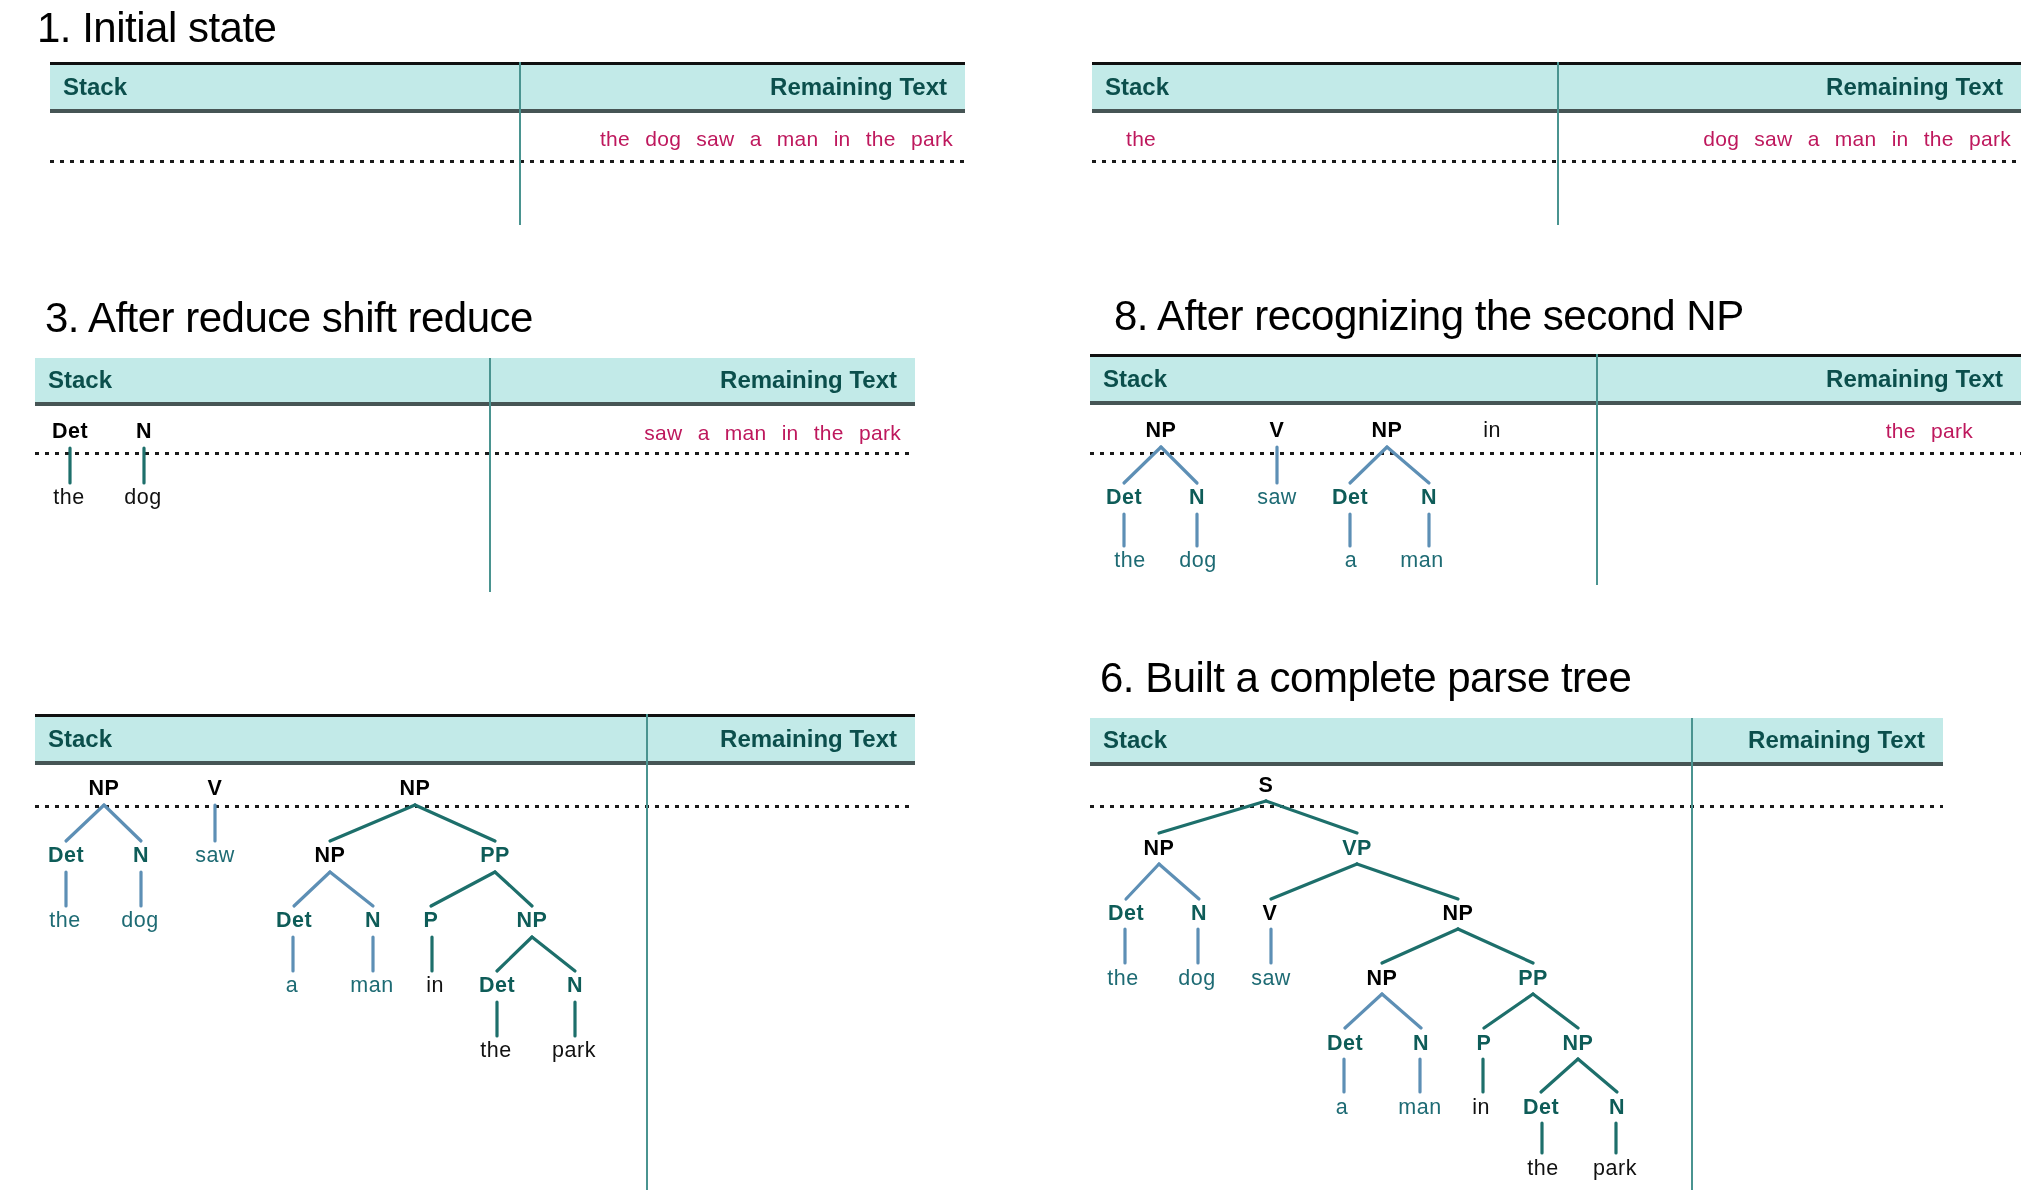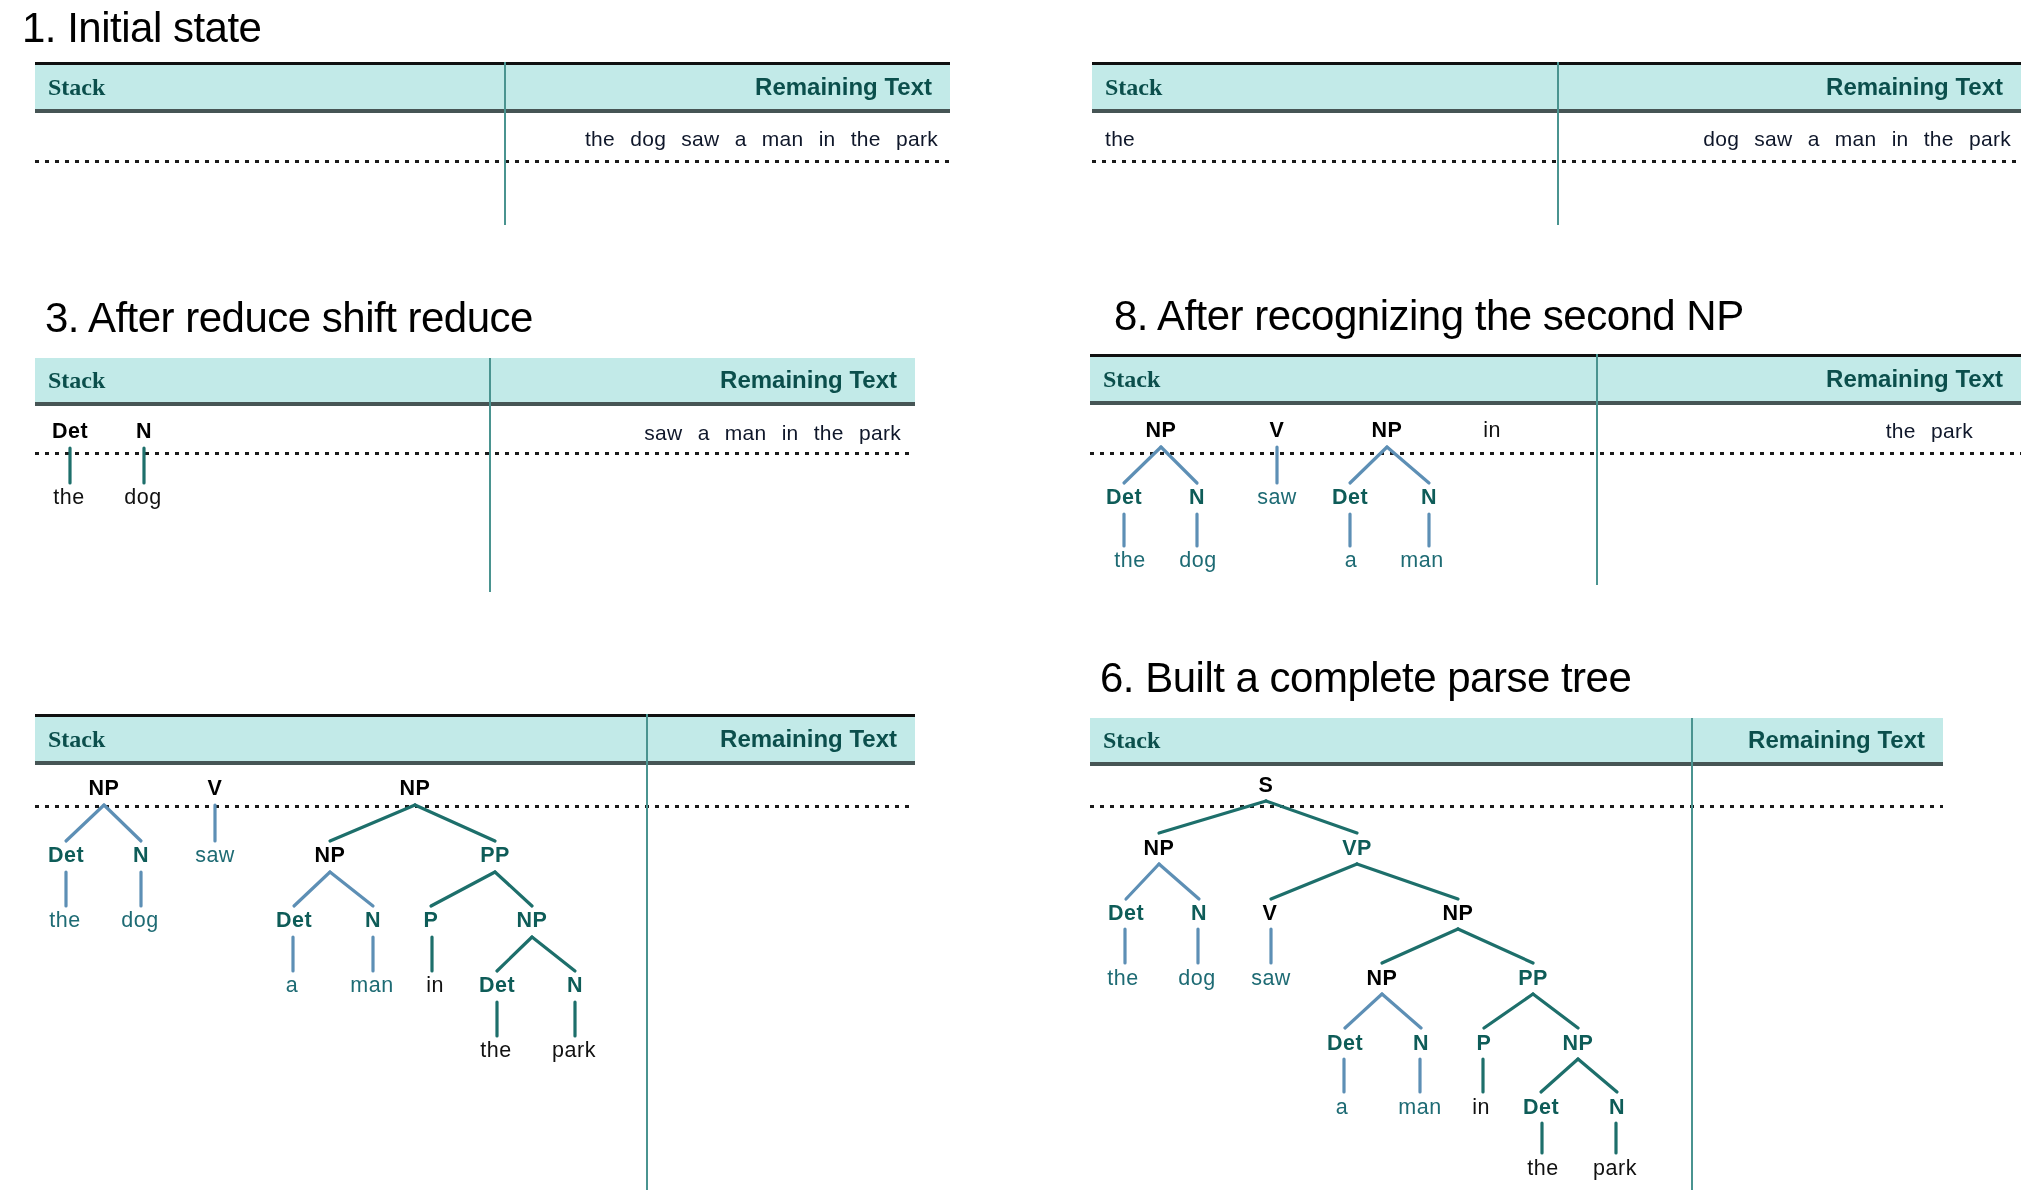--- a/index.html
+++ b/index.html
@@ -15,49 +15,49 @@
   .band{
     position:absolute;left:0;right:0;height:44px;background:var(--band,#c2eae8);
     border-bottom:4px solid #46555
 5;display:flex;align-items:center;justify-content:space-between;
     box-sizing:content-box;
   }
   .band{border-bottom:4px solid #465555;}
   .stack-h,.rem-h{
     font-size:24px;font-weight:bold;color:var(--header-text,#0b4f4c);white-space:nowrap;
   }
-  .stack-h{padding-left:13px;font-family:Liberation Serif, serif;}
+  .stack-h{padding-left:13px;}
   .rem-h{padding-right:18px;}
   .divider{position:absolute;width:2px;background:var(--divider,#4a9490);z-index:3;}
   .dotted{
     position:absolute;left:0;right:0;height:3px;z-index:1;
     background:repeating-linear-gradient(90deg,var(--dotted,#1a1a1a) 0 4px,transparent 4px 10px);
   }
   .sentence{
-    font-size:21px;color:#0f172a;word-spacing:9px;letter-spacing:0.3px;white-space:nowrap;
+    font-size:21px;color:#be185d;word-spacing:9px;letter-spacing:0.3px;white-space:nowrap;padding-left:21px;
   }
   .stackText{position:absolute;left:13px;}
   .remText{position:absolute;text-align:right;box-sizing:border-box;}
   .edges{position:absolute;left:0;top:0;z-index:2;pointer-events:none;}
   .nodesLayer{position:absolute;left:0;top:0;width:100%;height:100%;z-index:4;}
   .node{
     position:absolute;transform:translateX(-50%);white-space:nowrap;
     font-size:21.5px;line-height:1;background:transparent;
   }
   .n-b{color:#000;font-weight:bold;letter-spacing:0.5px;}
   .n-t{color:var(--label-teal,#0e5c58);font-weight:bold;letter-spacing:0.5px;}
   .n-l{color:var(--leaf-teal,#1e6b74);letter-spacing:0.5px;}
   .n-w{color:#111;letter-spacing:0.5px;}
 </style>
 </head>
 <body>
 
 <div id="canvas">
 
-  <section class="panel" style="left: 35px; width: 915px; height: 876px;">
+  <section class="panel" style="left: 50px; width: 915px; height: 876px;">
     <div class="title" style="left: -13px; top: 6px;">1. Initial state</div>
     <div class="band" style="top: 62px; border-top: 3px solid rgb(16, 16, 16);">
       <span class="stack-h">Stack</span>
       <span class="rem-h">Remaining Text</span>
     </div>
     <div class="divider" style="left: 469px; top: 62px; height: 163px;"></div>
     <div class="dotted" style="top: 160px;"></div>
     <div class="stackText sentence" style="top: 127px;"></div>
     <div class="remText sentence" style="left: 470px; width: 445px; top: 127px; padding-right: 12px;">the dog saw a man in the park</div>
     <svg class="edges" viewBox="0 0 915 1196" style="width: 915px; height: 1196px;"></svg>

